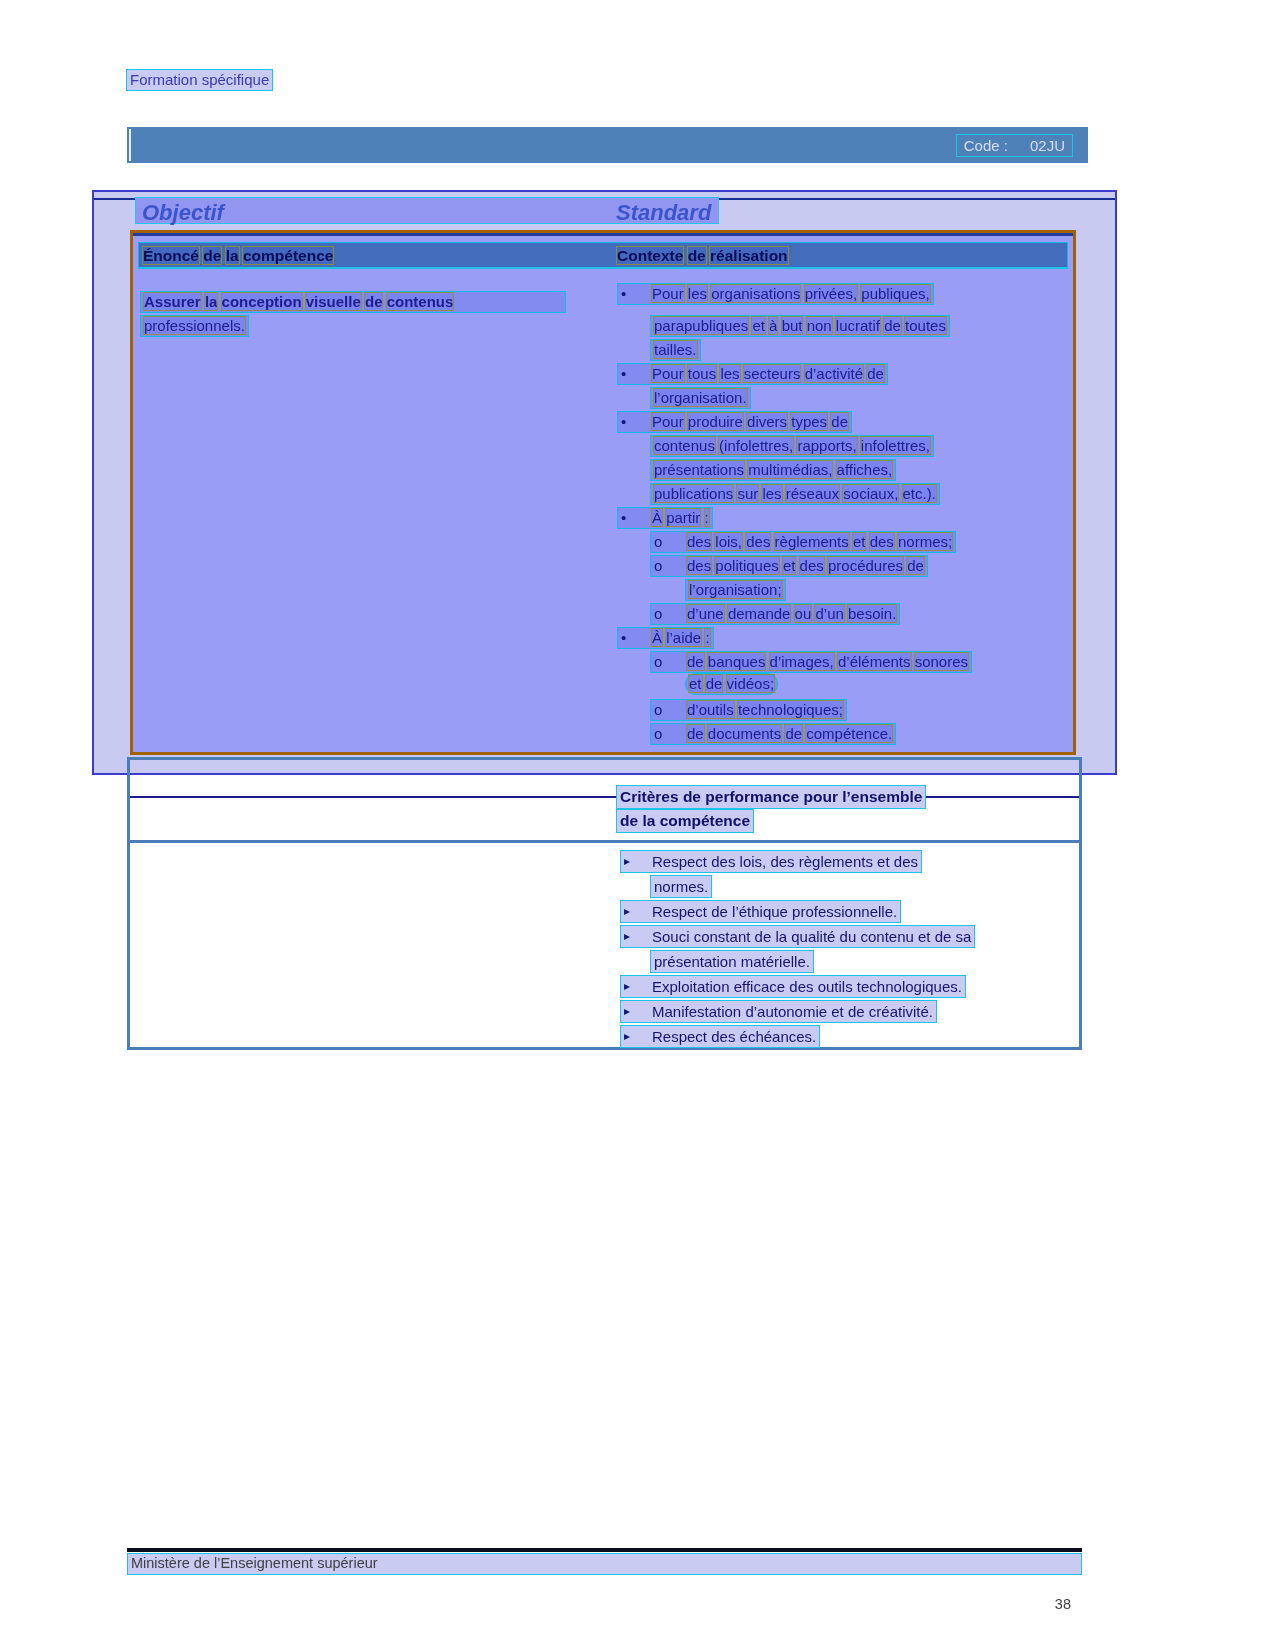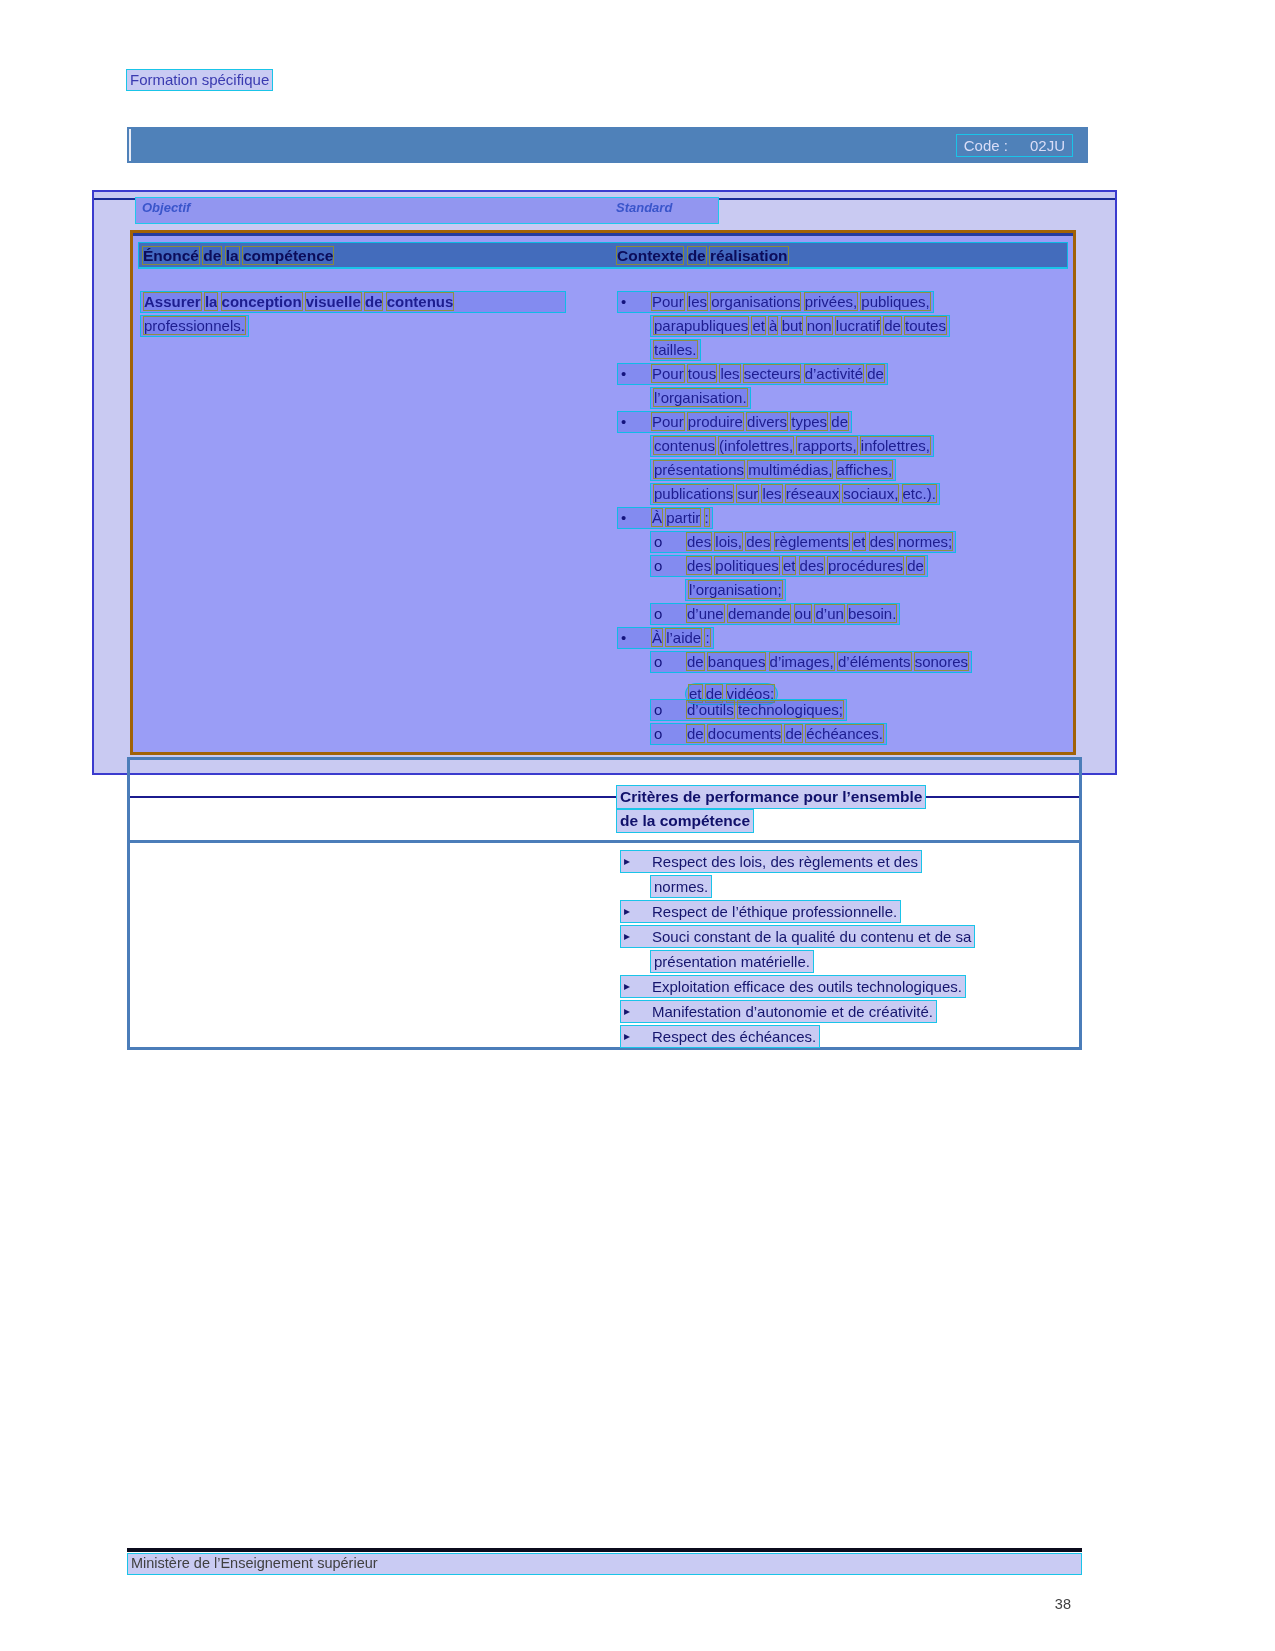--- a/index.html
+++ b/index.html
@@ -15,21 +15,21 @@
   .bar{background:#4f81b9;}
   .bar-inner-line{background:#e8ecf6;width:2px;}
   .code-box{border:1.5px solid #1ac4e8;color:#d9ddf7;font-size:15px;line-height:19px;
             padding:1px 7px;white-space:nowrap;box-sizing:border-box;}
   .code-box .gap{display:inline-block;width:22px;}
 
   
   .lavbox{background:#c9caf2;border:2px solid #3b3bce;box-sizing:border-box;}
   .navy-line{background:#1b2d96;height:2px;}
   .obj-strip{background:#9296f0;border:1.5px solid #1fc8ec;box-sizing:border-box;}
-  .obj-head{font-size:13px;font-weight:bold;font-style:italic;color:#3a55cb;white-space:nowrap;}
+  .obj-head{font-size:22px;font-weight:bold;font-style:italic;color:#3a55cb;white-space:nowrap;}
 
   
   .redbox{background:#9a9df6;border:3px solid #a16207;box-sizing:border-box;}
   .red-top-line{background:#233ba0;height:3px;left:0;right:0;top:0;}
   .th-strip{background:rgba(52,100,178,0.85);border:1px solid rgba(10,190,230,0.95);
             border-bottom:2px solid #1ac4e8;box-sizing:border-box;}
   .th-text{font-size:15.5px;font-weight:bold;color:#0c0c5a;white-space:nowrap;line-height:24px;}
 
   
   .pl{background:rgba(80,100,225,0.30);border:1px solid rgba(10,190,230,0.95);
@@ -77,39 +77,39 @@
       <div class="abs red-top-line"></div>
 
       <div class="abs th-strip" style="left:5px;right:5px;top:9px;height:27px;">
         <span class="abs th-text" style="left:4px;top:1px;"><span class="w">Énoncé</span> <span class="w">de</span> <span class="w">la</span> <span class="w">compétence</span></span>
         <span class="abs th-text" style="left:478px;top:1px;"><span class="w">Contexte</span> <span class="w">de</span> <span class="w">réalisation</span></span>
       </div>
 
       <div class="abs pl" style="left:7px;top:58px;width:426px;font-weight:bold;"><span class="w">Assurer</span> <span class="w">la</span> <span class="w">conception</span> <span class="w">visuelle</span> <span class="w">de</span> <span class="w">contenus</span></div>
       <div class="abs pl" style="left:7px;top:82px;"><span class="w">professionnels.</span></div>
 
-      <div class="abs pl" style="left:484px;top:58px;"><span class="mk1">•</span><span><span class="w">Pour</span> <span class="w">les</span> <span class="w">organisations</span> <span class="w">privées,</span> <span class="w">publiques,</span></span></div>
+      <div class="abs pl" style="left:484px;top:50px;"><span class="mk1">•</span><span><span class="w">Pour</span> <span class="w">les</span> <span class="w">organisations</span> <span class="w">privées,</span> <span class="w">publiques,</span></span></div>
       <div class="abs pl" style="left:517px;top:82px;"><span class="w">parapubliques</span> <span class="w">et</span> <span class="w">à</span> <span class="w">but</span> <span class="w">non</span> <span class="w">lucratif</span> <span class="w">de</span> <span class="w">toutes</span></div>
       <div class="abs pl" style="left:517px;top:106px;"><span class="w">tailles.</span></div>
       <div class="abs pl" style="left:484px;top:130px;"><span class="mk1">•</span><span><span class="w">Pour</span> <span class="w">tous</span> <span class="w">les</span> <span class="w">secteurs</span> <span class="w">d’activité</span> <span class="w">de</span></span></div>
       <div class="abs pl" style="left:517px;top:154px;"><span class="w">l’organisation.</span></div>
       <div class="abs pl" style="left:484px;top:178px;"><span class="mk1">•</span><span><span class="w">Pour</span> <span class="w">produire</span> <span class="w">divers</span> <span class="w">types</span> <span class="w">de</span></span></div>
       <div class="abs pl" style="left:517px;top:202px;"><span class="w">contenus</span> <span class="w">(infolettres,</span> <span class="w">rapports,</span> <span class="w">infolettres,</span></div>
       <div class="abs pl" style="left:517px;top:226px;"><span class="w">présentations</span> <span class="w">multimédias,</span> <span class="w">affiches,</span></div>
       <div class="abs pl" style="left:517px;top:250px;"><span class="w">publications</span> <span class="w">sur</span> <span class="w">les</span> <span class="w">réseaux</span> <span class="w">sociaux,</span> <span class="w">etc.).</span></div>
       <div class="abs pl" style="left:484px;top:274px;"><span class="mk1">•</span><span><span class="w">À</span> <span class="w">partir</span> <span class="w">:</span></span></div>
       <div class="abs pl" style="left:517px;top:298px;"><span class="mk2">o</span><span><span class="w">des</span> <span class="w">lois,</span> <span class="w">des</span> <span class="w">règlements</span> <span class="w">et</span> <span class="w">des</span> <span class="w">normes;</span></span></div>
       <div class="abs pl" style="left:517px;top:322px;"><span class="mk2">o</span><span><span class="w">des</span> <span class="w">politiques</span> <span class="w">et</span> <span class="w">des</span> <span class="w">procédures</span> <span class="w">de</span></span></div>
       <div class="abs pl" style="left:552px;top:346px;"><span class="w">l’organisation;</span></div>
       <div class="abs pl" style="left:517px;top:370px;"><span class="mk2">o</span><span><span class="w">d’une</span> <span class="w">demande</span> <span class="w">ou</span> <span class="w">d’un</span> <span class="w">besoin.</span></span></div>
       <div class="abs pl" style="left:484px;top:394px;"><span class="mk1">•</span><span><span class="w">À</span> <span class="w">l’aide</span> <span class="w">:</span></span></div>
       <div class="abs pl" style="left:517px;top:418px;"><span class="mk2">o</span><span><span class="w">de</span> <span class="w">banques</span> <span class="w">d’images,</span> <span class="w">d’éléments</span> <span class="w">sonores</span></span></div>
-      <div class="abs pl" style="left:552px;top:450px;border-radius:11px;"><span class="w">et</span> <span class="w">de</span> <span class="w">vidéos;</span></div>
+      <div class="abs pl" style="left:552px;top:440px;border-radius:11px;"><span class="w">et</span> <span class="w">de</span> <span class="w">vidéos;</span></div>
       <div class="abs pl" style="left:517px;top:466px;"><span class="mk2">o</span><span><span class="w">d’outils</span> <span class="w">technologiques;</span></span></div>
-      <div class="abs pl" style="left:517px;top:490px;"><span class="mk2">o</span><span><span class="w">de</span> <span class="w">documents</span> <span class="w">de</span> <span class="w">échéances.</span></span></div>
+      <div class="abs pl" style="left:517px;top:490px;"><span class="mk2">o</span><span><span class="w">de</span> <span class="w">documents</span> <span class="w">de</span> <span class="w">compétence.</span></span></div>
     </div>
   </div>
 
   <div class="abs critbox" style="left:127px;top:757px;width:955px;height:293px;">
     <div class="abs crit-thin" style="top:36px;"></div>
     <div class="abs hl crit-head" style="left:486px;top:25px;height:24px;">Critères de performance pour l’ensemble</div>
     <div class="abs hl crit-head" style="left:486px;top:49px;height:24px;">de la compétence</div>
     <div class="abs crit-sep" style="top:80px;"></div>
 
     <div class="abs hl crit-line" style="left:490px;top:90px;"><span class="cmk">▸</span><span>Respect des lois, des règlements et des</span></div>

